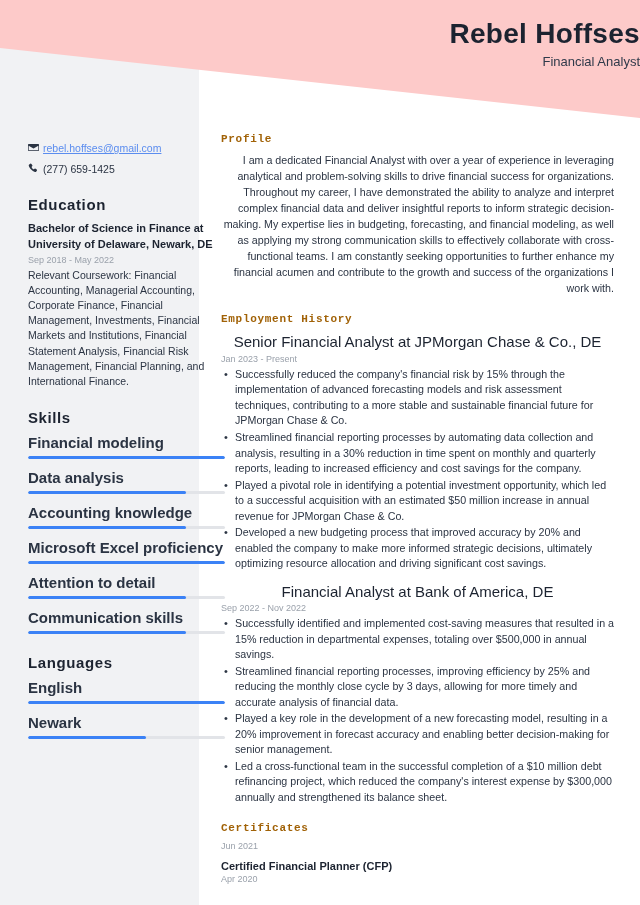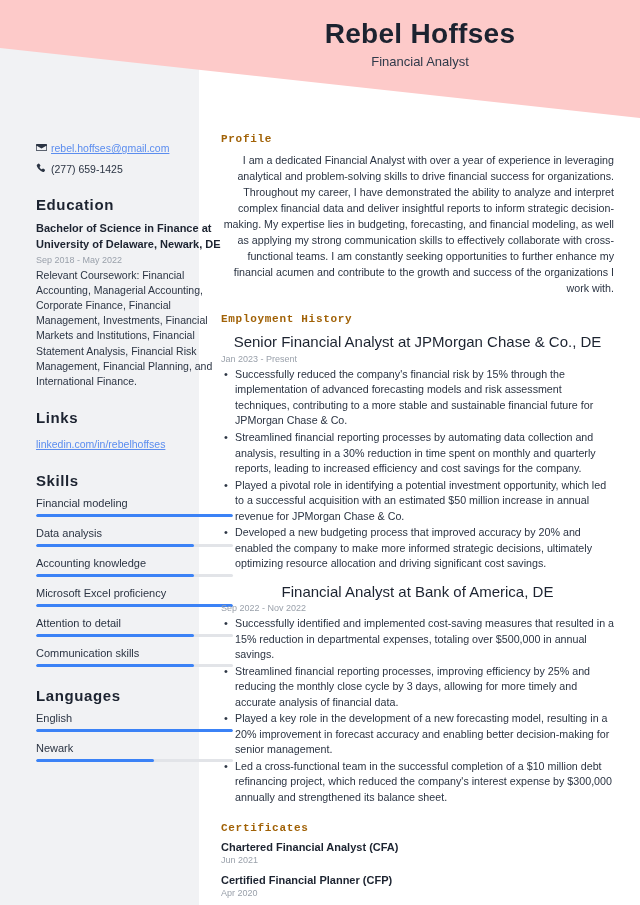--- a/index.html
+++ b/index.html
@@ -21,33 +21,33 @@
   
   .header-band {
     position: absolute; left: 0; top: 0;
     width: 640px; height: 125px;
     background: #fdcac9;
     clip-path: polygon(0 0, 640px 0, 640px 118px, 0 48px);
     z-index: 2;
   }
   .header-text {
     position: absolute; top: 18px; left: 200px; width: 440px;
-    text-align: center; z-index: 3;
+    text-align: right; z-index: 3;
   }
   .name {
     font-size: 28px; font-weight: bold; color: #1c2330;
     letter-spacing: .3px; line-height: 1.15;
   }
   .job-title {
     font-size: 13px; color: #2f3a4a; margin-top: 4px;
   }
 
   
   .sidebar {
-    position: absolute; left: 16px; top: 125px;
+    position: absolute; left: 8px; top: 125px;
     width: 235px; padding: 10px 18px 0 20px;
     z-index: 4;
   }
   .contact-list { margin-top: 6px; }
   .contact-row {
     display: flex; align-items: flex-start;
     margin-bottom: 7px; font-size: 10.5px; color: #2b3443;
     line-height: 1.35;
   }
   .contact-row .ic {
@@ -72,21 +72,21 @@
   .edu-date {
     font-size: 9px; color: #9aa1ab; margin: 2px 0 3px 0;
   }
   .edu-desc {
     font-size: 10.5px; color: #2b3443; line-height: 1.45;
   }
 
   
   .meter-row { margin-bottom: 10px; }
   .meter-label {
-    font-size: 11px; color: #2b3443; margin-bottom: 5px;
+    font-size: 15px; color: #2b3443; margin-bottom: 5px; font-weight: bold;
   }
   .meter-track {
     position: relative; width: 100%; height: 3px;
     background: #e2e4e8; border-radius: 2px; overflow: hidden;
   }
   .meter-fill {
     position: absolute; left: 0; top: 0; height: 3px;
     background: #3b82f6; border-radius: 2px;
   }
 
@@ -166,24 +166,20 @@
 
     <div>
       <div class="side-h">Education</div>
       <div>
         <div class="edu-deg">Bachelor of Science in Finance at University of Delaware, Newark, DE</div>
         <div class="edu-date">Sep 2018 - May 2022</div>
         <div class="edu-desc">Relevant Coursework: Financial Accounting, Managerial Accounting, Corporate Finance, Financial Management, Investments, Financial Markets and Institutions, Financial Statement Analysis, Financial Risk Management, Financial Planning, and International Finance.</div>
       </div>
     </div>
 
-    <div>
-      <div class="side-h">Links</div>
-      <a class="link-text" href="#" style="color: rgb(91, 141, 239);">linkedin.com/in/rebelhoffses</a>
-    </div>
 
     <div>
       <div class="side-h">Skills</div>
       <div id="skills-container">
           <div class="meter-row">
             <div class="meter-label">Financial modeling</div>
             <div class="meter-track">
               <div class="meter-fill" style="width: 100%; background: rgb(59, 130, 246);"></div>
             </div>
           </div>
@@ -270,21 +266,20 @@
               <li>Led a cross-functional team in the successful completion of a $10 million debt refinancing project, which reduced the company's interest expense by $300,000 annually and strengthened its balance sheet.</li>
             </ul>
           </div>
         </div>
     </div>
 
     <div class="section">
       <div class="main-h">Certificates</div>
       <div id="certs-container">
           <div class="cert">
-            <div class="cert-name">Chartered Financial Analyst (CFA)</div>
             <div class="cert-date">Jun 2021</div>
           </div>
           <div class="cert">
             <div class="cert-name">Certified Financial Planner (CFP)</div>
             <div class="cert-date">Apr 2020</div>
           </div>
         </div>
     </div>
 
   </div>

